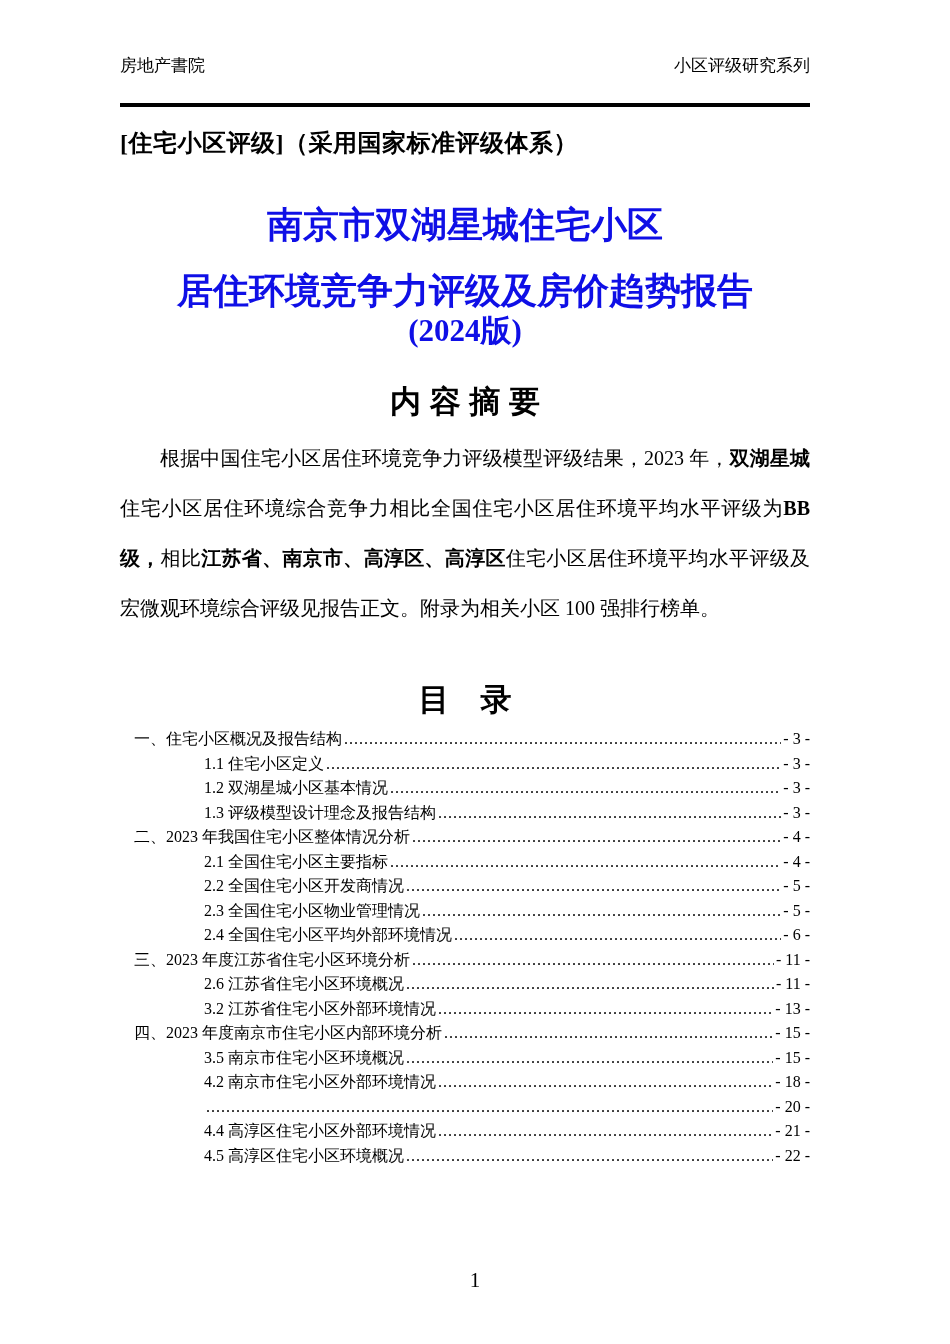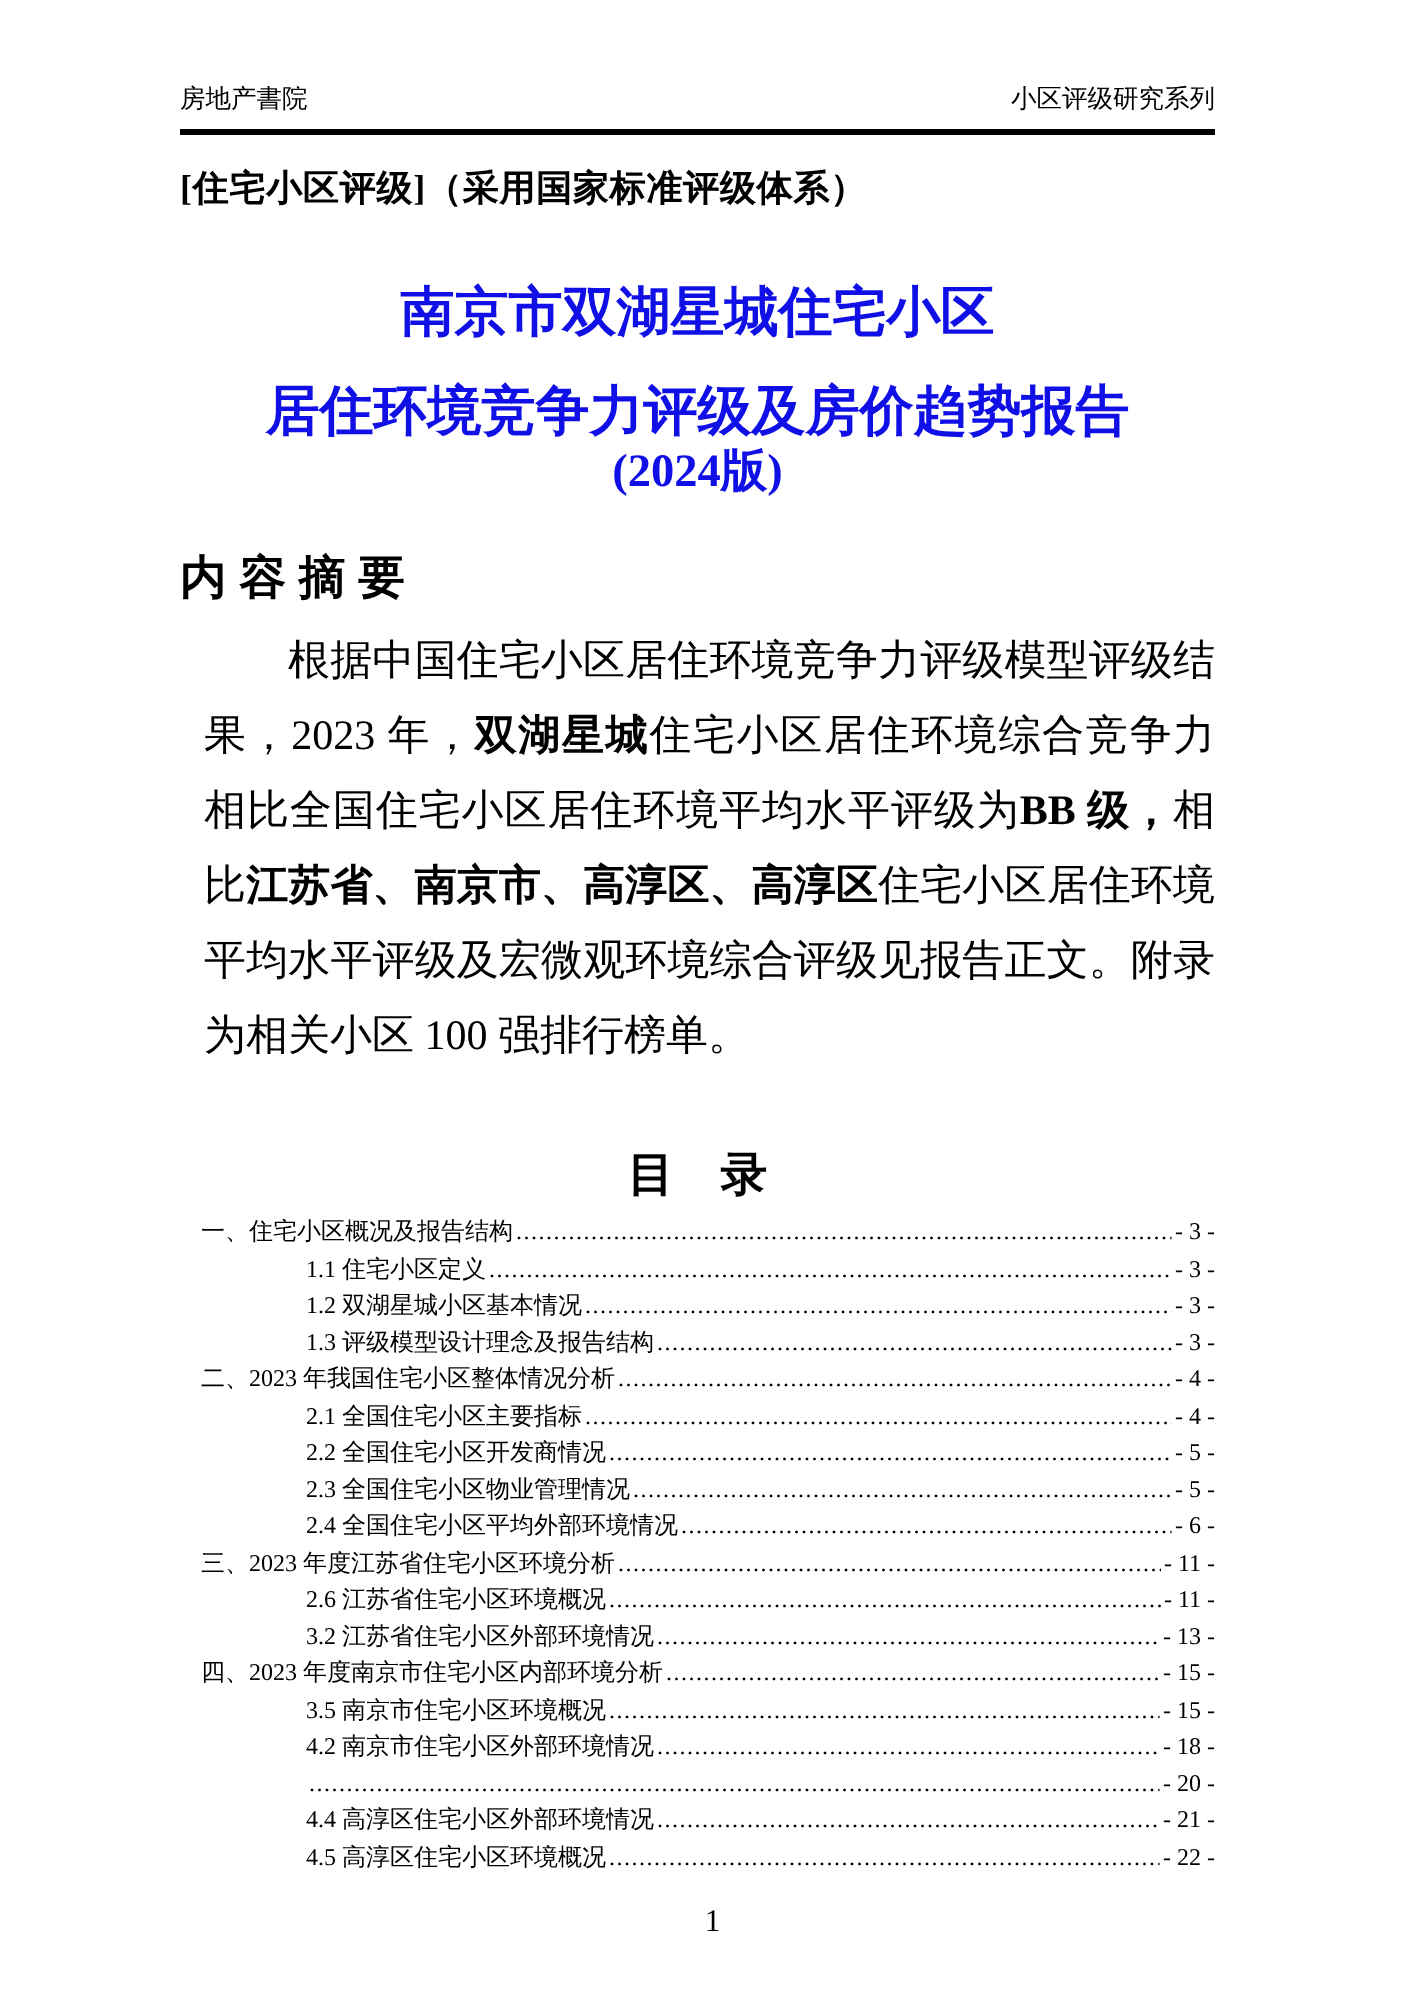--- a/index.html
+++ b/index.html
@@ -17,21 +17,21 @@
   }
   
   .doc-header {
     margin-top: 56px;
     display: flex;
     justify-content: space-between;
     align-items: flex-end;
     font-family: "Liberation Sans", "DejaVu Sans", sans-serif;
     font-size: 17px;
     line-height: 20px;
-    padding-bottom: 10px;
+    padding-bottom: 27px;
     border-bottom: 4px solid #000000;
   }
   
   .bracket-line {
     margin-top: 22px;
     font-size: 24px;
     line-height: 28px;
     font-weight: 600;
     letter-spacing: 0.5px;
   }
@@ -50,28 +50,29 @@
     font-weight: 700;
   }
   .title-edition {
     font-size: 31px;
     line-height: 36px;
     font-weight: 700;
   }
   
   .abstract-heading {
     margin-top: 36px;
+    text-align: center;
     font-family: "Liberation Sans", "DejaVu Sans", sans-serif;
     font-size: 31px;
     line-height: 34px;
     font-weight: 700;
   }
   .abstract-para {
-    margin: 14px 0 0 16px;
-    font-size: 28px;
+    margin: 14px 0 0 0;
+    font-size: 20px;
     line-height: 50px;
     text-align: justify;
     text-indent: 2em;
   }
   .abstract-para .seg-bold { font-weight: 700; }
   
   .toc-heading {
     margin-top: 50px;
     text-align: center;
     font-family: "Liberation Sans", "DejaVu Sans", sans-serif;

